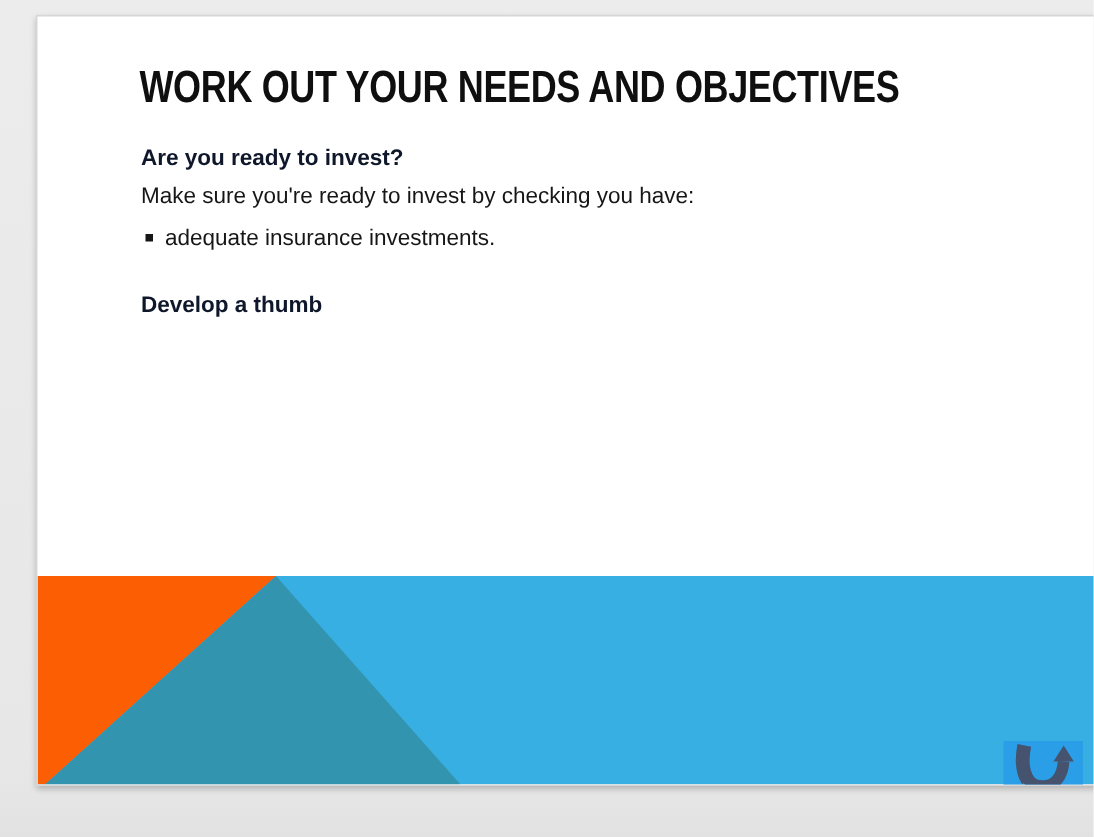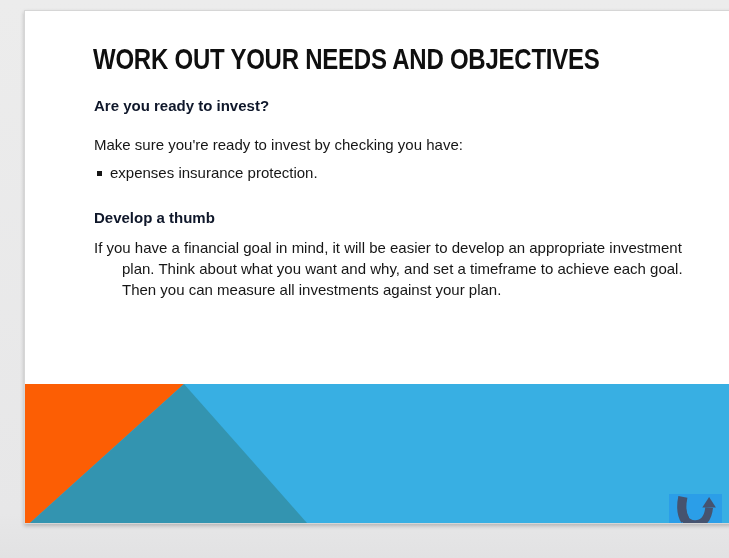--- a/index.html
+++ b/index.html
@@ -42,21 +42,21 @@
     font-size: 15px;
     line-height: 21px;
     color: #161616;
   }
   .sec-heading {
     font-weight: bold;
     font-size: 15px;
     line-height: 21px;
     color: #0f172a;
   }
-  .intro { margin-top: 18px; }
+  .intro { margin-top: 4px; }
   .bullets {
     list-style: none;
     margin-top: 7px;
   }
   .bullets li {
     padding-left: 30px;
     text-indent: -27px;
     margin-bottom: 8px;
   }
   .bullet-marker {
@@ -94,26 +94,25 @@
 
     <h1 class="slide-title">WORK OUT YOUR NEEDS AND OBJECTIVES</h1>
 
     <div class="content">
 
       <p class="sec-heading">Are you ready to invest?</p>
 
       <p class="intro">Make sure you're ready to invest by checking you have:</p>
 
       <ul class="bullets">
-        <li><span class="bullet-marker"></span><span>expenses insurance protection.</span></li>
+        <li><span class="bullet-marker"></span><span>adequate insurance investments.</span></li>
       </ul>
 
       <p class="sec-heading second">Develop a thumb</p>
 
-      <p class="hanging-para">If you have a financial goal in mind, it will be easier to develop an appropriate investment plan. Think about what you want and why, and set a timeframe to achieve each goal. Then you can measure all investments against your plan.</p>
     </div>
 
     <svg class="footer-band" viewBox="0 0 714 139" preserveAspectRatio="none">
       <rect x="0" y="0" width="714" height="139" fill="#38afe3"></rect>
       <polygon points="0,0 159,0 5,139 0,139" fill="#fc5e04"></polygon>
       <polygon points="159,0 282,139 5,139" fill="#3394b0"></polygon>
     </svg>
 
     <div class="logo-box">
       <svg viewBox="0 0 54 36">

